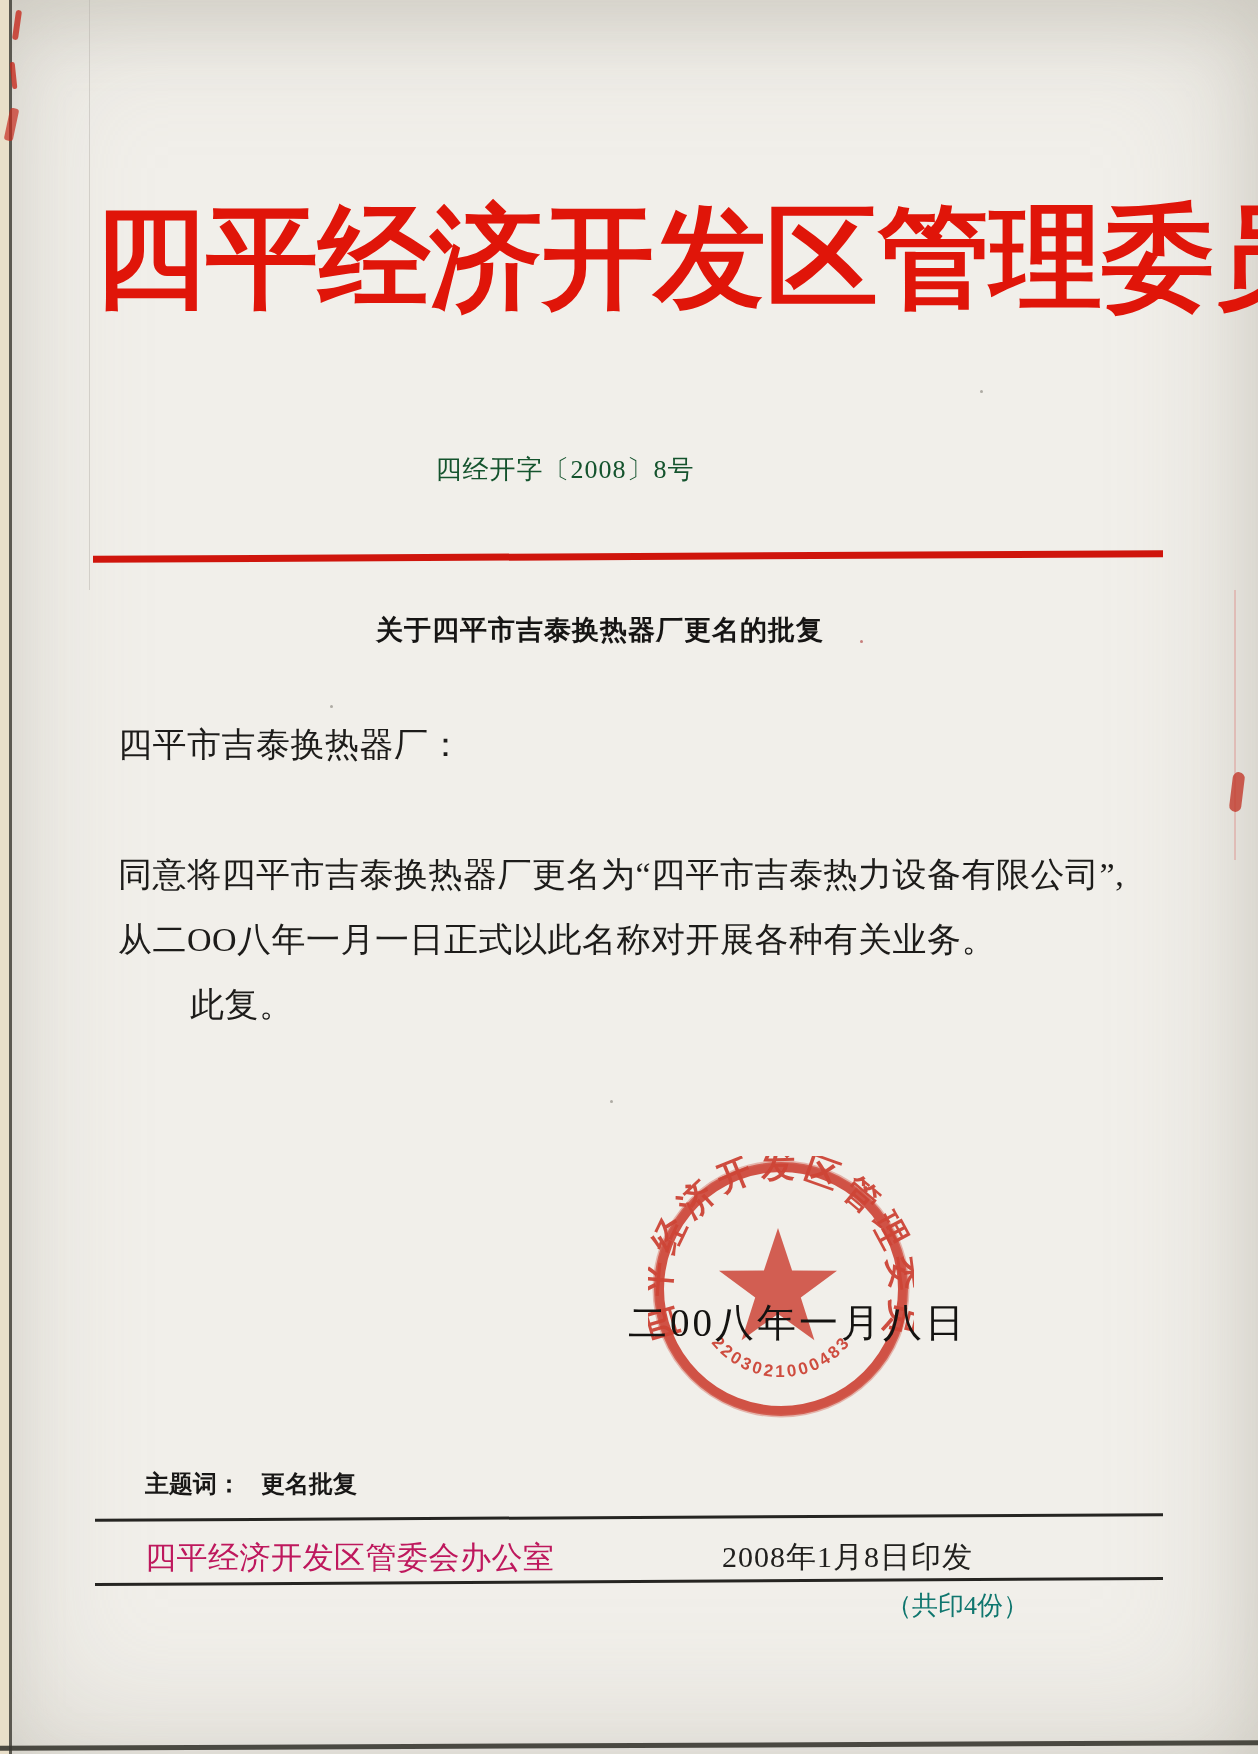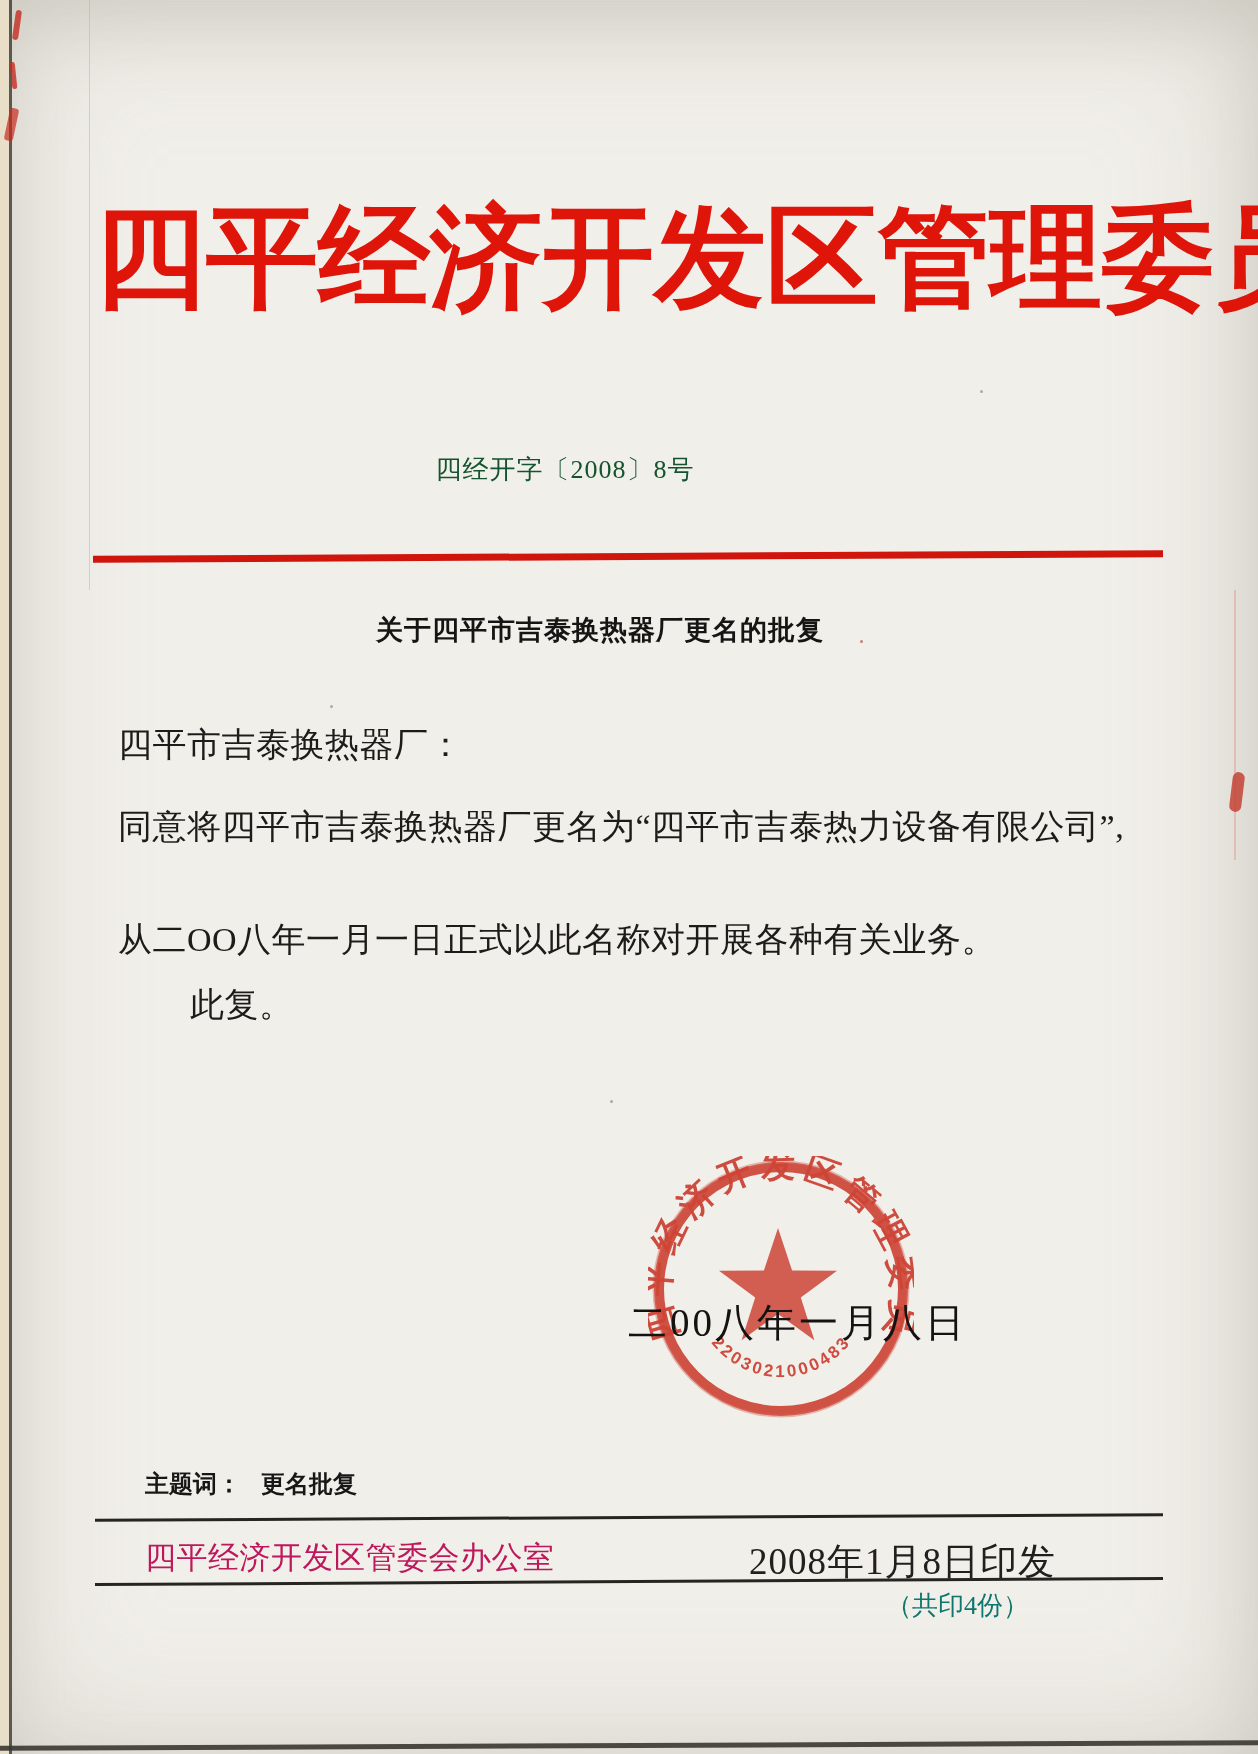--- a/index.html
+++ b/index.html
@@ -51,21 +51,21 @@
   .doc-title{
     position:absolute;left:600px;top:612px;transform:translateX(-50%);
     font-family:"Liberation Sans","DejaVu Sans",sans-serif;
     font-weight:bold;font-size:27px;color:#161514;letter-spacing:1px;white-space:nowrap;
   }
   .body-line{
     position:absolute;font-size:34px;color:var(--ink);letter-spacing:.5px;white-space:nowrap;
   }
   .bl-0{left:118px;top:722px;}
   .bl-1{left:190px;top:787px;}
-  .bl-2{left:118px;top:804px;}
+  .bl-2{left:118px;top:852px;}
   .bl-3{left:118px;top:917px;}
   .bl-4{left:190px;top:982px;}
 
   
   .seal{position:absolute;left:648px;top:1156px;width:266px;height:266px;mix-blend-mode:multiply;opacity:.93;}
   .doc-date{
     position:absolute;left:606px;top:1296px;font-size:39px;color:#141311;
     letter-spacing:3px;white-space:nowrap;z-index:3;margin-left:22px;
   }
 
@@ -74,21 +74,21 @@
     position:absolute;left:145px;top:1468px;display:flex;align-items:baseline;
     font-family:"Liberation Sans","DejaVu Sans",sans-serif;font-weight:bold;
     font-size:24px;color:#181716;white-space:nowrap;
   }
   .keywords-row .kw1{margin-left:20px;}
   .keywords-row .kw2{}
   .footer-rule{position:absolute;left:95px;width:1068px;height:3px;background:#262522;}
   .fr-1{top:1516px;transform:rotate(-0.3deg);}
   .fr-2{top:1580px;transform:rotate(-0.33deg);}
   .footer-office{position:absolute;left:145px;top:1537px;font-size:31px;color:#be185d;letter-spacing:.5px;white-space:nowrap;}
-  .footer-printdate{position:absolute;left:722px;top:1537px;font-size:37px;color:#21201e;letter-spacing:1px;white-space:nowrap;margin-left:27px;}
+  .footer-printdate{position:absolute;left:722px;top:1537px;font-size:30px;color:#21201e;letter-spacing:1px;white-space:nowrap;}
   .copies-note{position:absolute;left:886px;top:1588px;font-size:26px;color:#0f766e;white-space:nowrap;}
 </style>
 </head>
 <body>
 
 <div class="page">
 
   <div class="edge-strip-left"></div>
   <div class="edge-line-left"></div>
   <div class="crease"></div>

